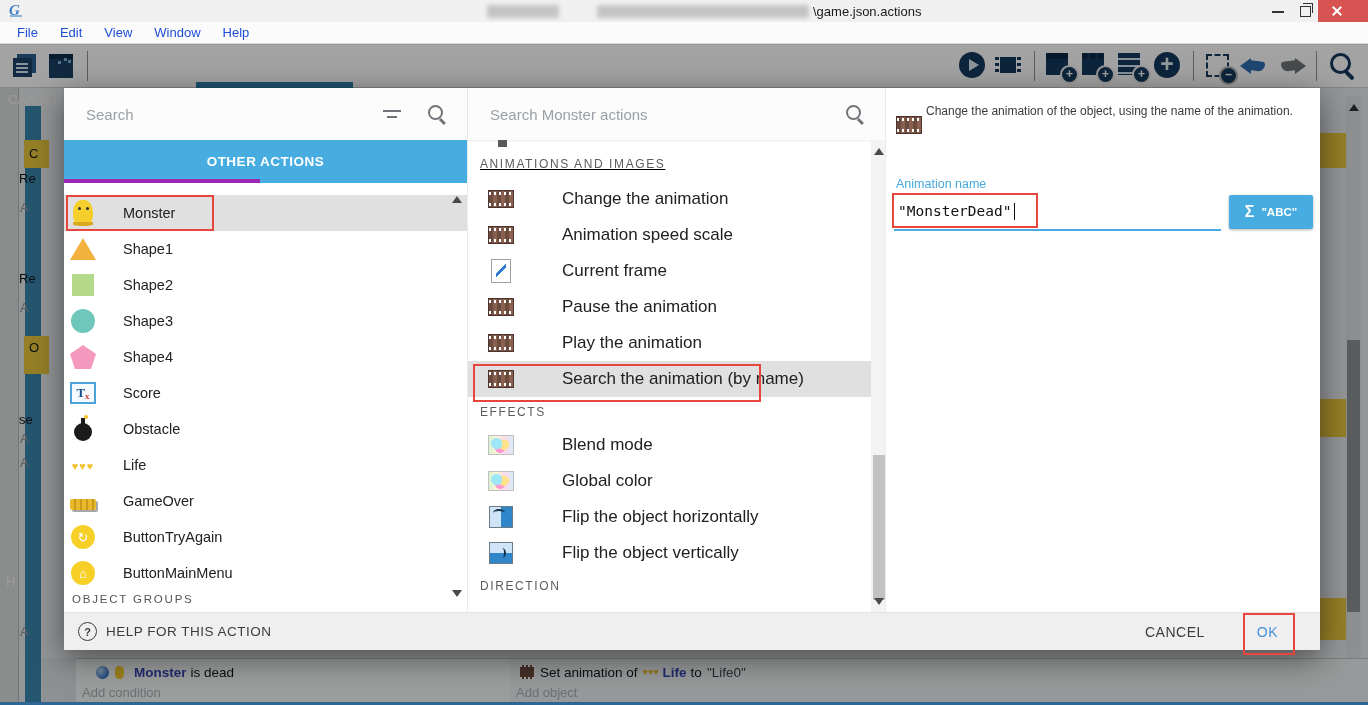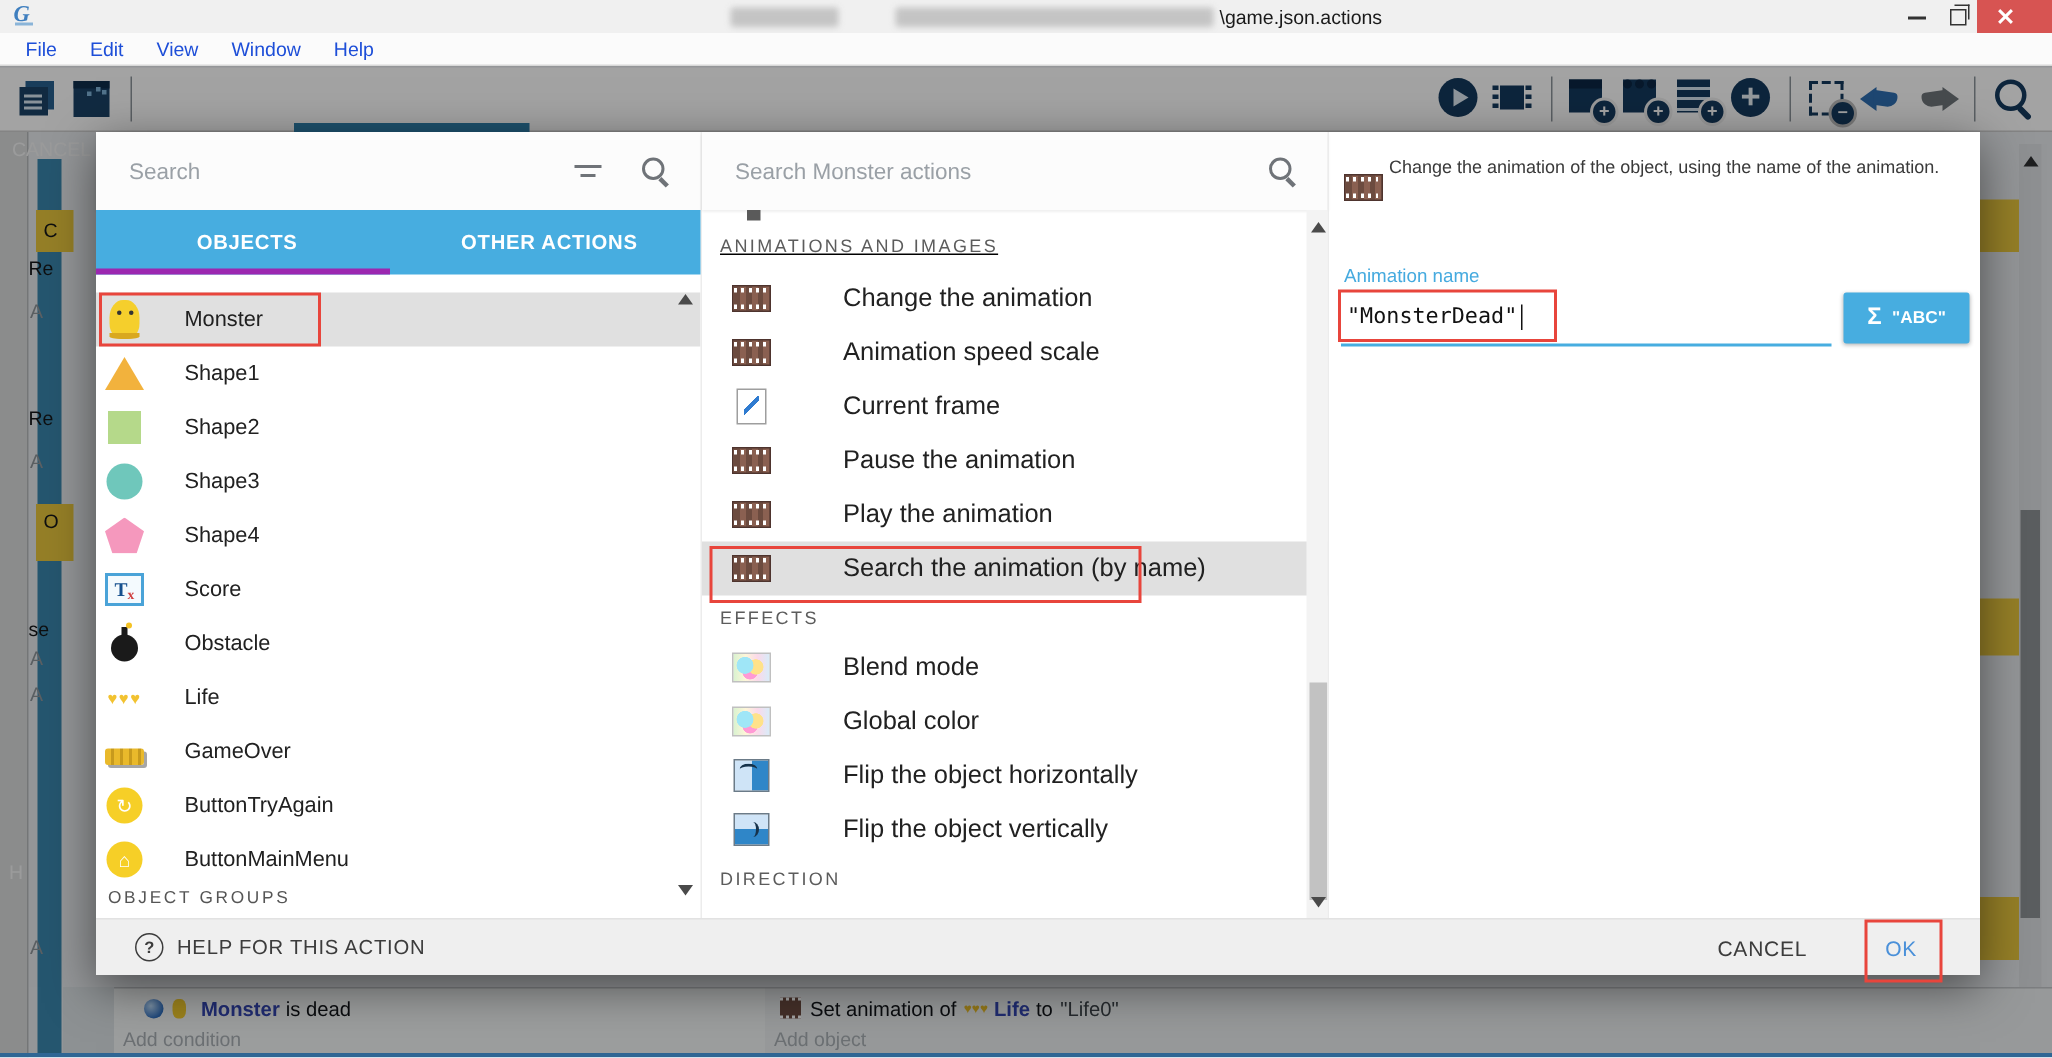--- a/index.html
+++ b/index.html
@@ -173,21 +173,21 @@
   .field-value{position:absolute;left:12px;top:111px;height:24px;display:flex;align-items:center;
      font-family:"DejaVu Sans Mono",monospace;font-size:14.5px;color:#111;}
   .caret{width:1.5px;height:17px;background:#111;margin-left:2px;}
   .ann-input{position:absolute;left:6px;top:105px;width:142px;height:31px;border:2px solid #e8453c;z-index:3;}
   .field-underline{position:absolute;left:8px;top:141px;width:327px;height:2px;background:#47ade0;}
   .expr-btn{position:absolute;left:343px;top:107px;width:84px;height:34px;background:#47ade0;color:#fff;border-radius:2px;
      display:flex;align-items:center;justify-content:center;gap:7px;box-shadow:0 1px 3px rgba(0,0,0,.3);}
   .sigma{font-size:16px;font-weight:bold;} .abc{font-size:11.5px;font-weight:bold;}
   
   .dlg-footer{height:38px;background:#efefef;border-top:1px solid #e2e2e2;display:flex;align-items:center;
-     padding:0 42px 0 26px;box-sizing:border-box;flex:none;}
+     padding:0 42px 0 14px;box-sizing:border-box;flex:none;}
   .help-icon{width:17px;height:17px;border:1.5px solid #3c3c3c;border-radius:50%;display:flex;align-items:center;justify-content:center;margin-right:9px;flex:none;}
   .help-icon::before{content:"?";font-size:11px;font-weight:bold;color:#3c3c3c;}
   .help-label{font-size:13.5px;color:#3c3c3c;letter-spacing:.5px;}
   .footer-spacer{flex:1;}
   .cancel-btn{font-size:14px;color:#3c3c3c;letter-spacing:.5px;margin-right:52px;}
   .ok-btn{font-size:14px;color:#4a90d9;letter-spacing:.5px;position:relative;}
   .ok-btn::after{content:"";position:absolute;left:-14px;top:-11px;width:48px;height:38px;border:2px solid #e8453c;}
 </style>
 </head>
 <body>
@@ -294,21 +294,20 @@
   <div class="dialog">
     <div class="dlg-body">
 
       <div class="pane pane-left">
         <div class="search-row">
           <input class="search-input" placeholder="Search" style="">
           <span class="filter-icon"></span>
           <span class="mag-icon"></span>
         </div>
         <div class="tabs">
-          <div class="tab">OBJECTS</div>
           <div class="tab">OTHER ACTIONS</div>
           <div class="tab-underline"></div>
         </div>
         <div class="objects-list">
           <div class="row selected annotated">
               <span class="icon-box">
                 <span class="i-monster"></span>
               </span>
               <span class="row-label">Monster</span>
             </div>

